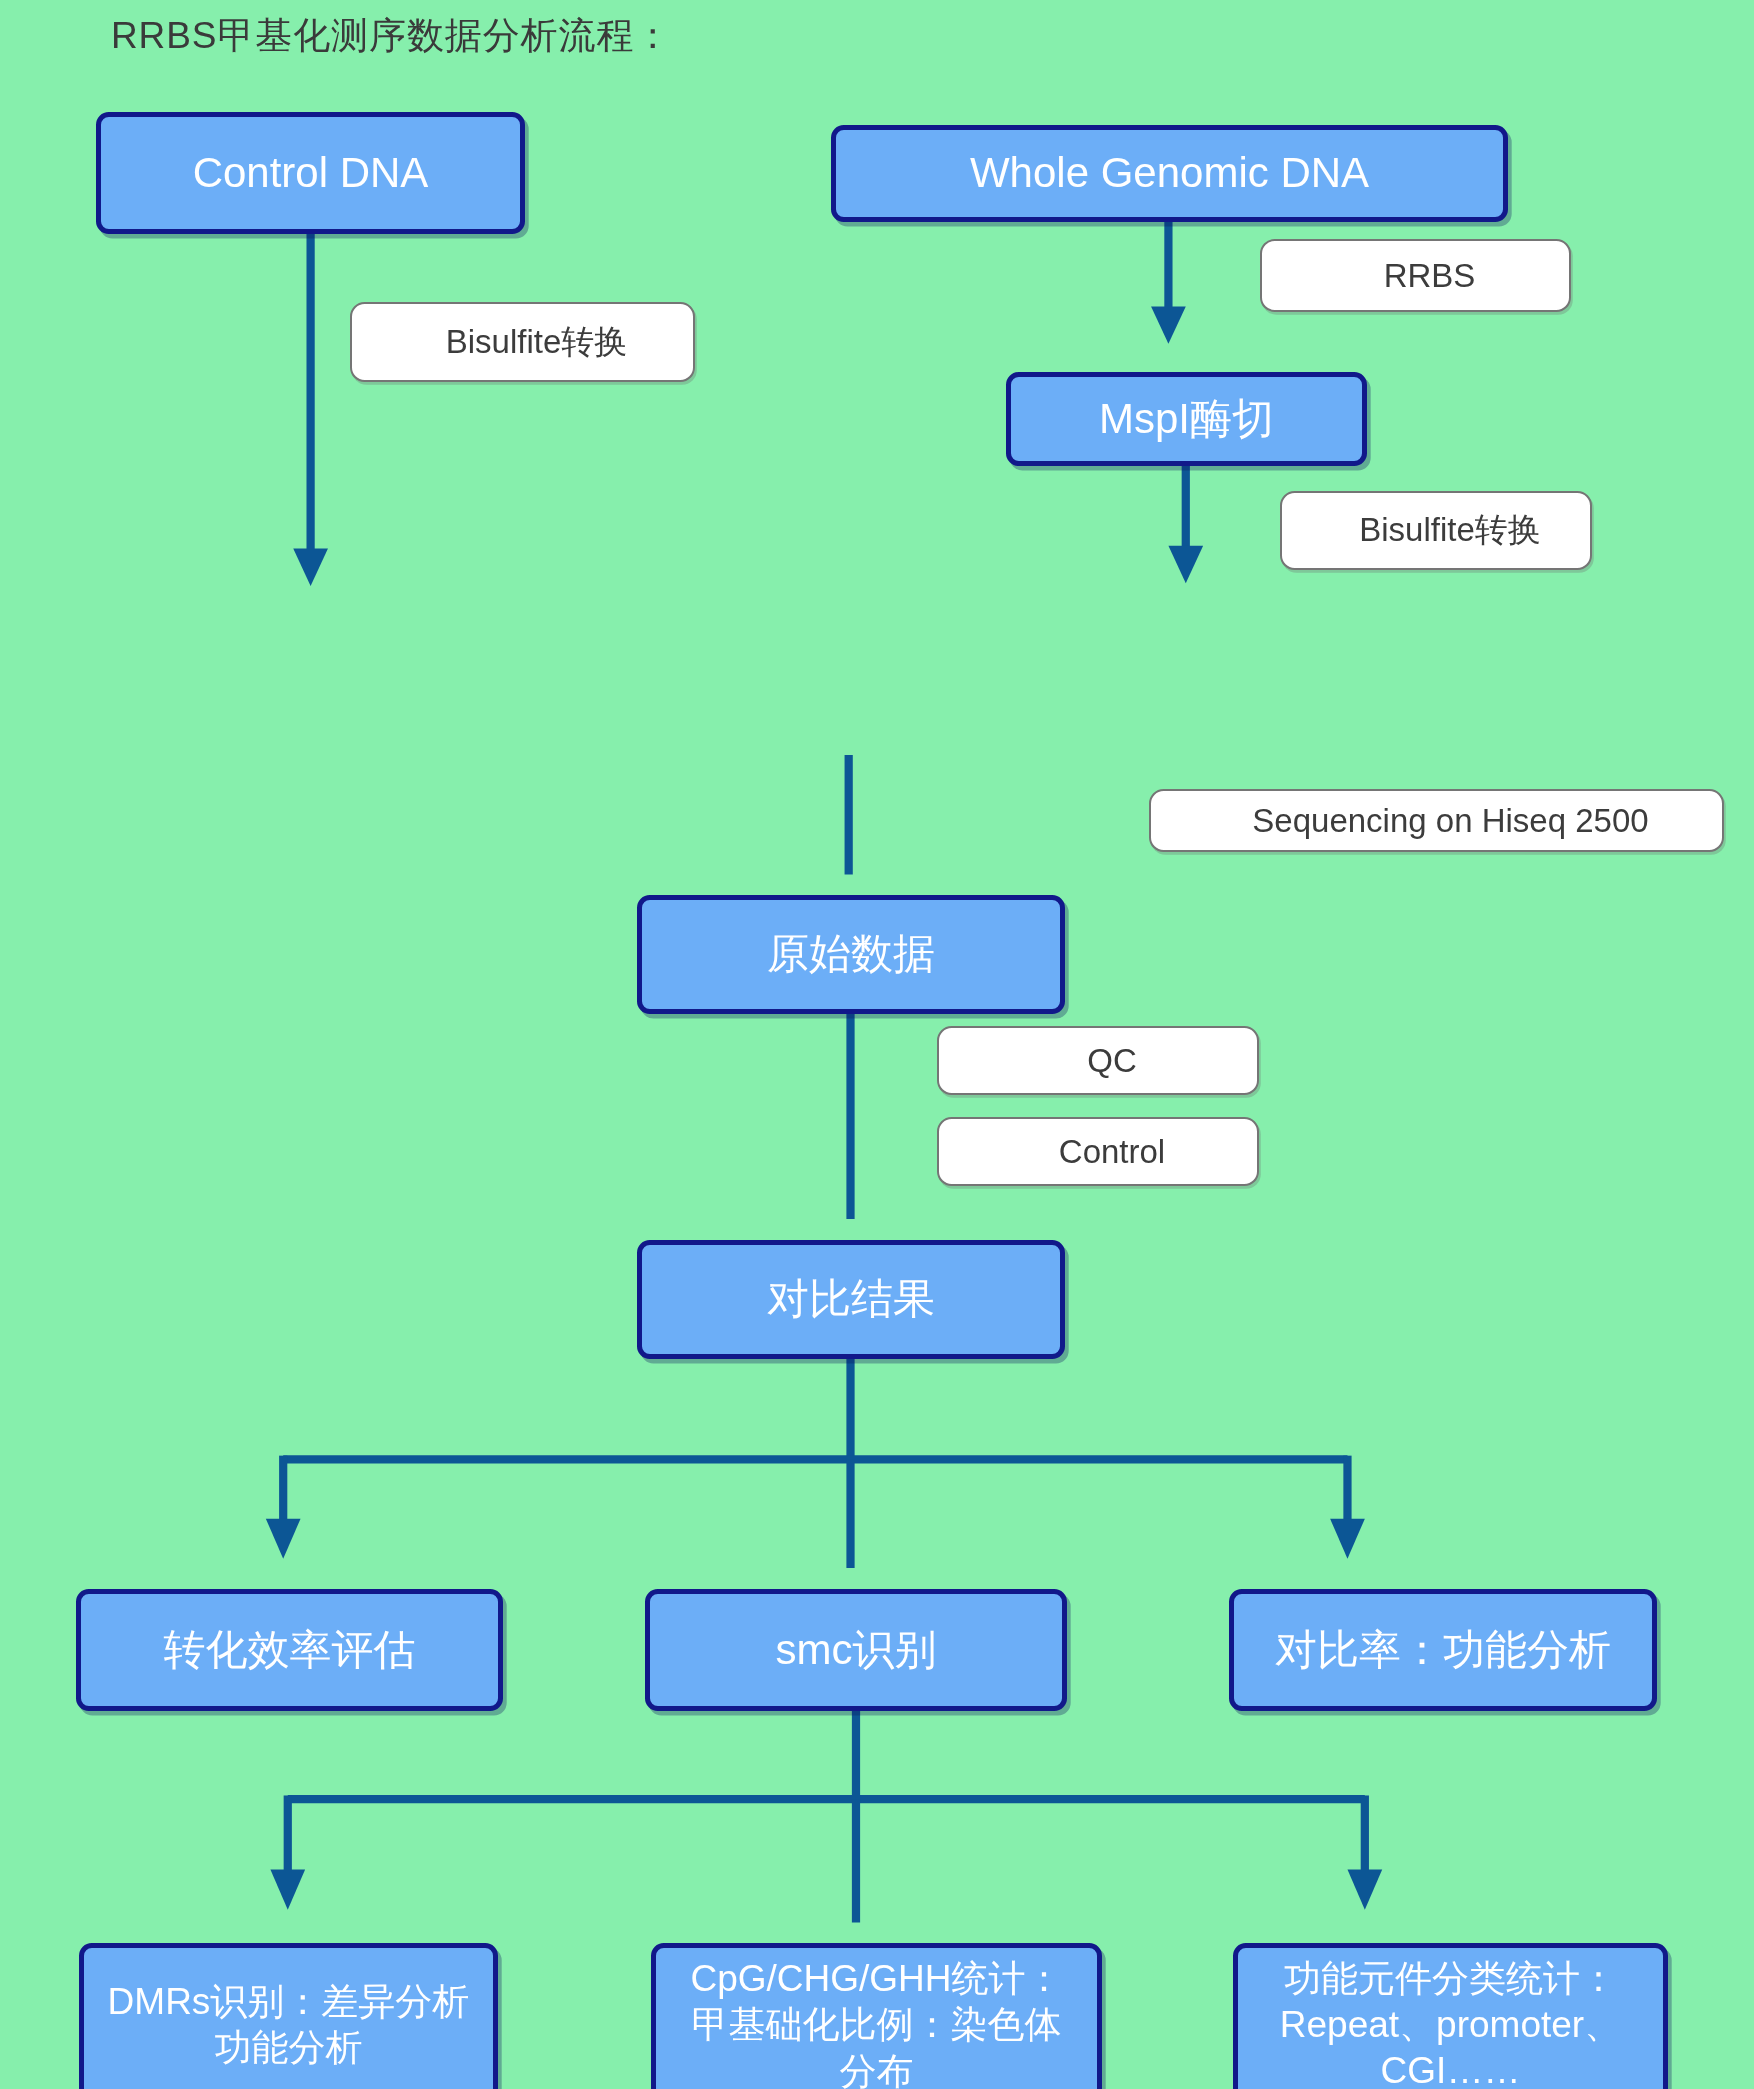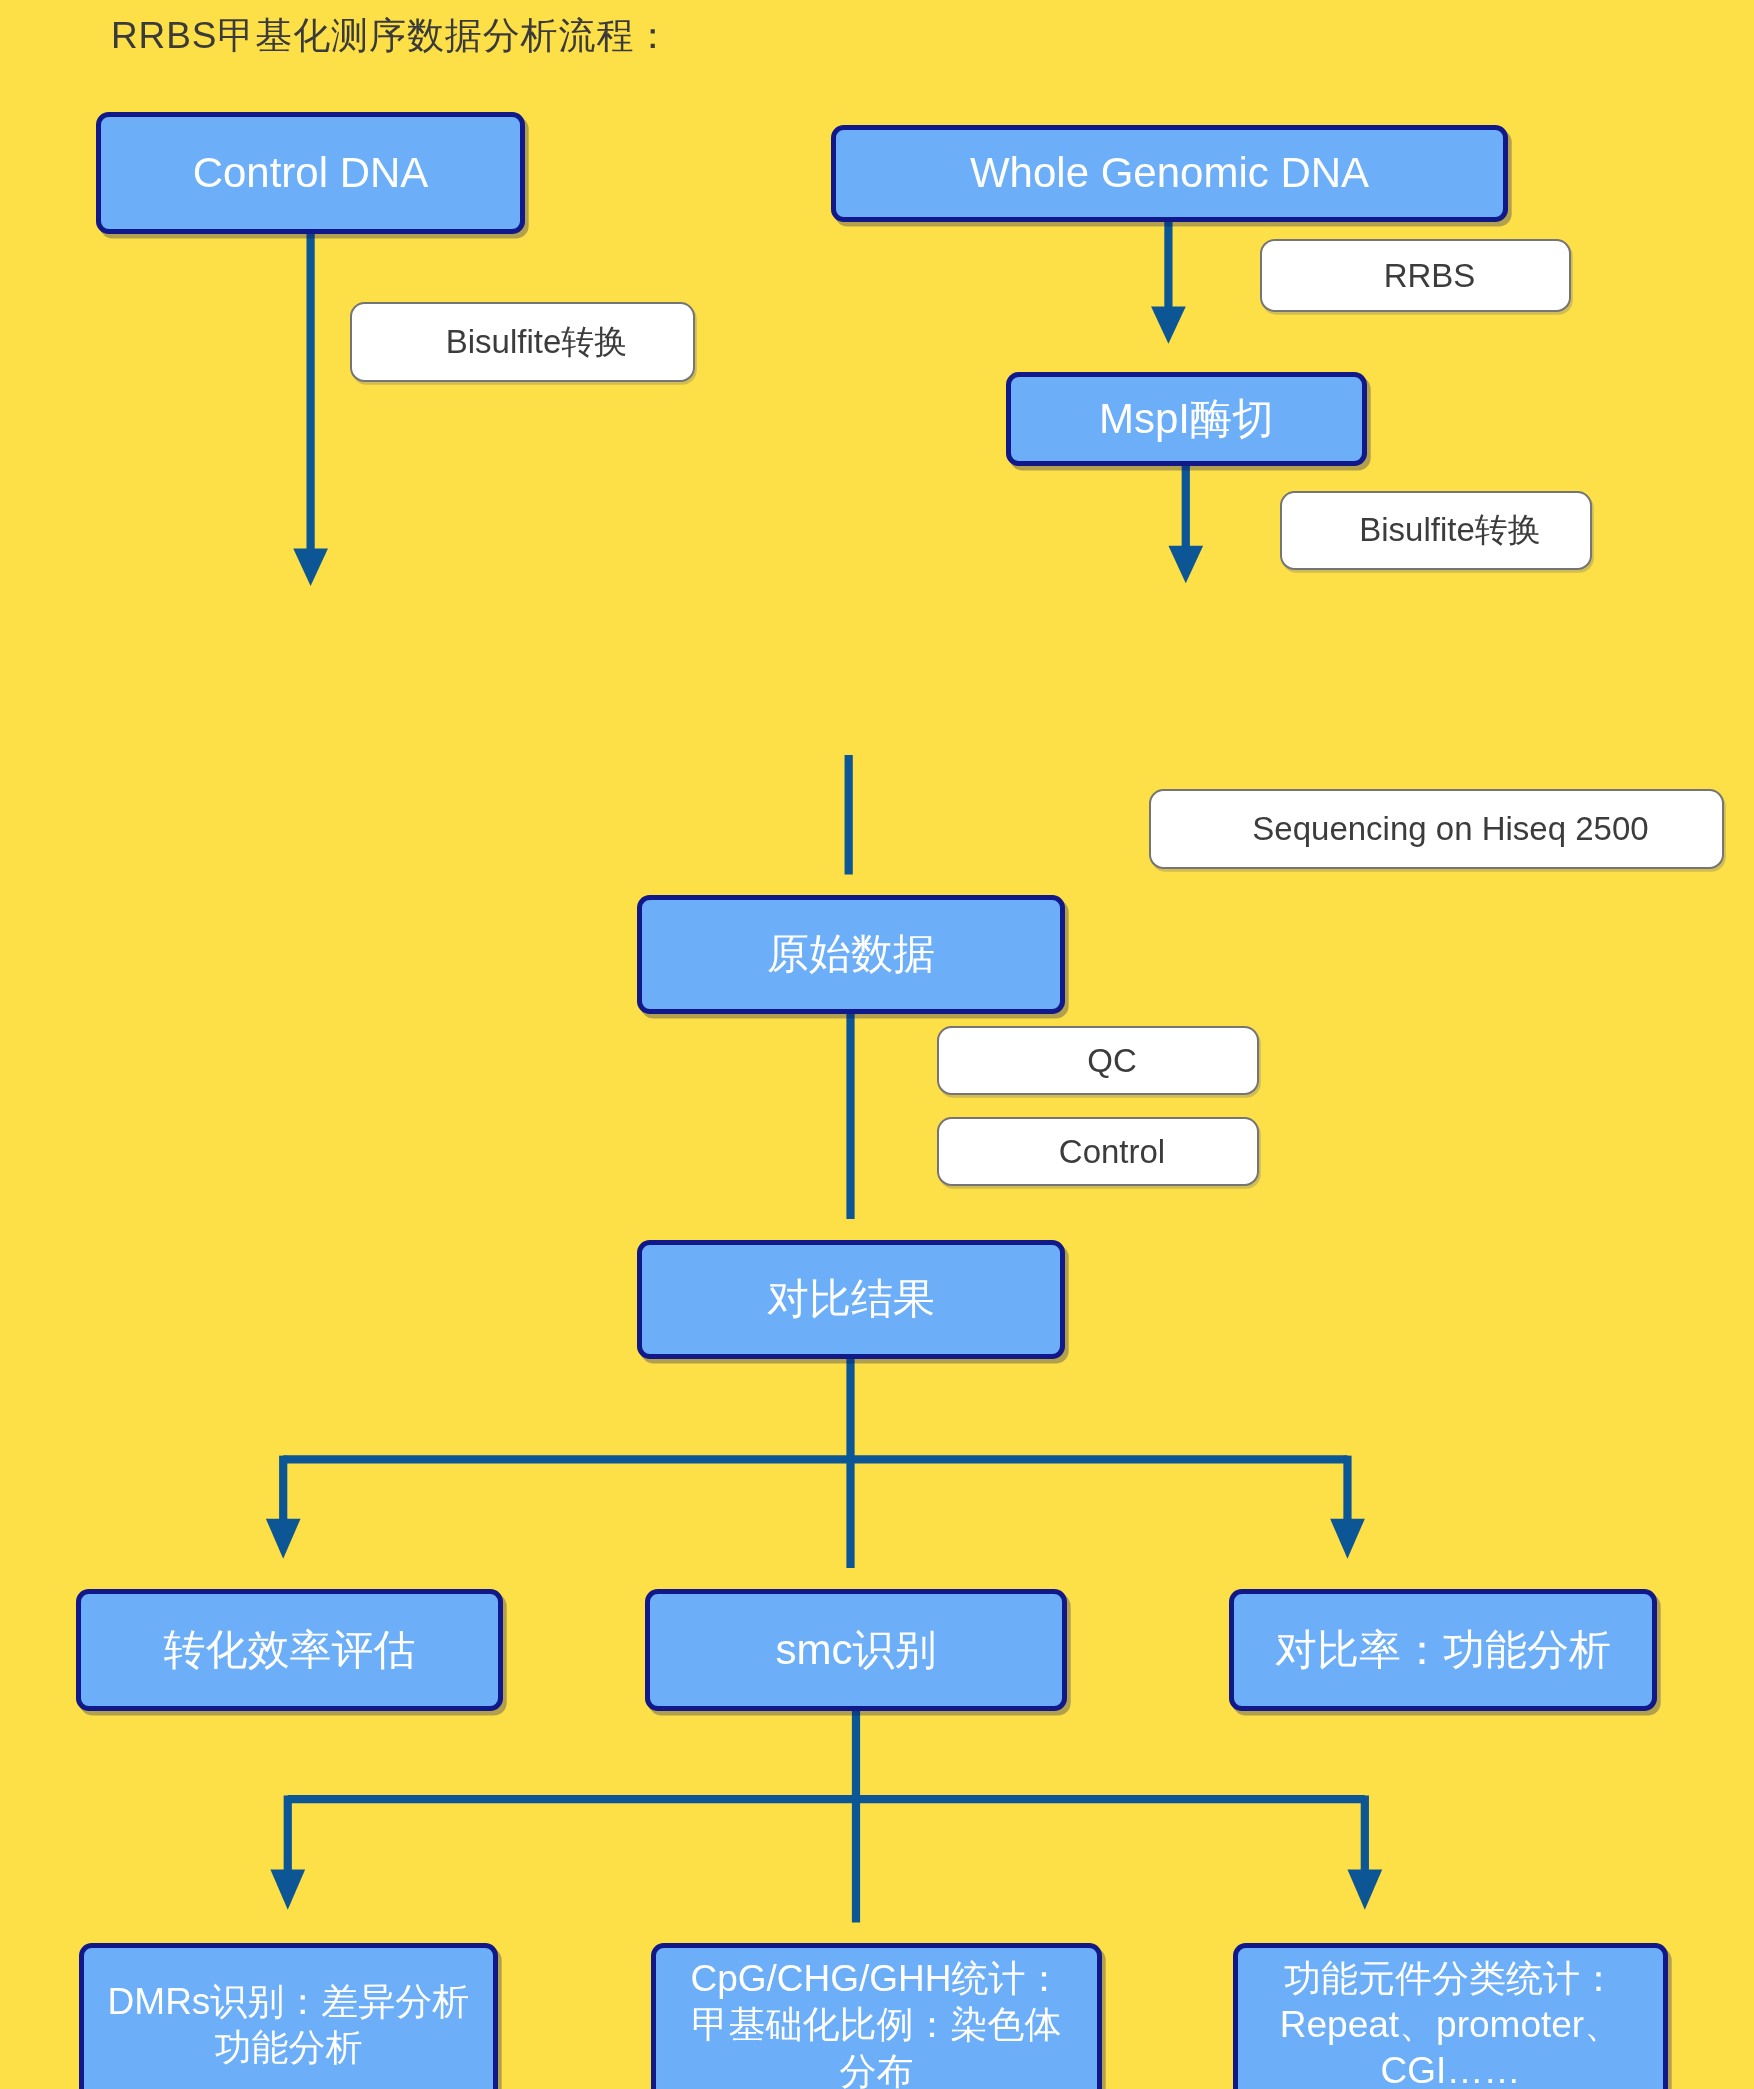--- a/index.html
+++ b/index.html
@@ -1,17 +1,17 @@
 <!DOCTYPE html>
 <html style="font-size:14.6px"><head>
 <meta charset="utf-8">
 <style>
   html,body{margin:0;padding:0;background:#ffffff;}
   body{font-family:"Liberation Sans","DejaVu Sans",sans-serif;}
-  #canvas{position:relative;width:1754px;height:2090px;background:#fde047;overflow:hidden;}
+  #canvas{position:relative;width:1754px;height:2090px;background:#86efac;overflow:hidden;}
   #page-title{position:absolute;left:111px;top:11px;font-size:37px;color:#3a3a3a;letter-spacing:0.9px;white-space:nowrap;}
   .node{
     position:absolute;display:flex;align-items:center;justify-content:center;
     background:#6caef7;border:5.5px solid #11188a;border-radius:12.8px;
     color:#ffffff;font-size:42px;text-align:center;line-height:1.25;
     box-shadow:3.7px 4.6px 0 rgba(10,14,90,0.30);box-sizing:border-box;
     white-space:pre-line;
     margin-top:21px;
   }
   .node.small{font-size:37px;}
@@ -105,21 +105,21 @@
   <div class="node small" style="left:1233px;top:1922px;width:435px;height:164px;">功能元件分类统计：
 Repeat、promoter、
 CGI……</div>
 
   <div class="tag" style="left:350px;top:302px;width:345px;height:80px;">Bisulfite转换</div>
 
   <div class="tag" style="left:1260px;top:239px;width:311px;height:73px;">RRBS</div>
 
   <div class="tag" style="left:1280px;top:491px;width:312px;height:79px;">Bisulfite转换</div>
 
-  <div class="tag" style="left:1149px;top:789px;width:575px;height:80px;">Sequencing on Hiseq 2500</div>
+  <div class="tag" style="left:1149px;top:789px;width:575px;height:63px;">Sequencing on Hiseq 2500</div>
 
 
   <div class="tag" style="left:937px;top:1026px;width:322px;height:69px;">QC</div>
 
   <div class="tag" style="left:937px;top:1117px;width:322px;height:69px;">Control</div>
 
 </div>
 
 
 </body></html>

